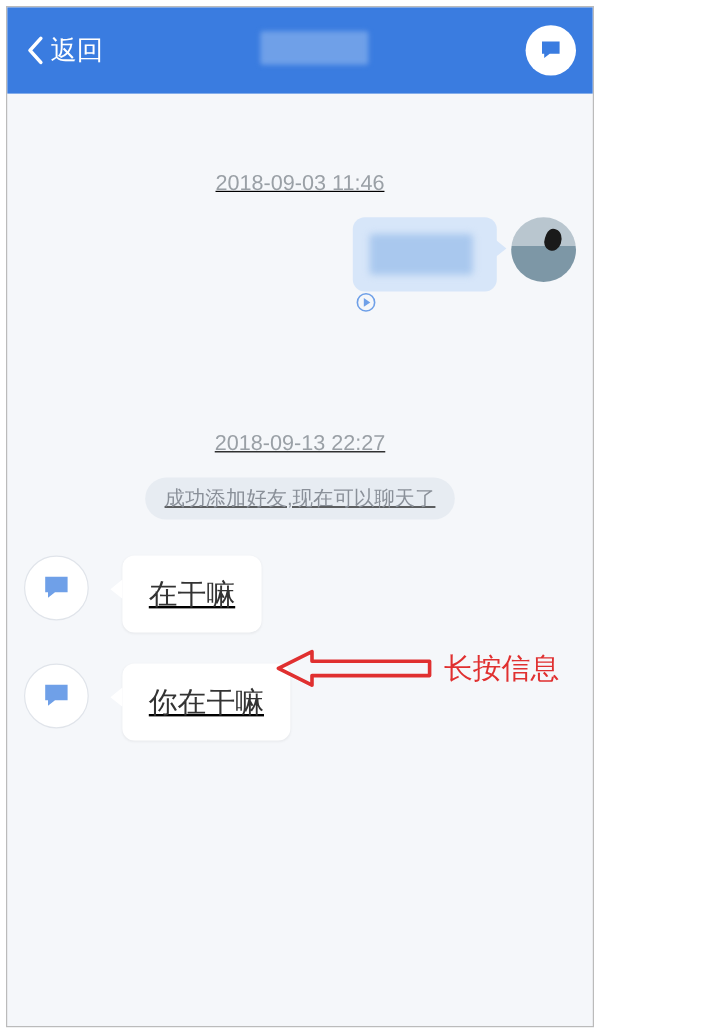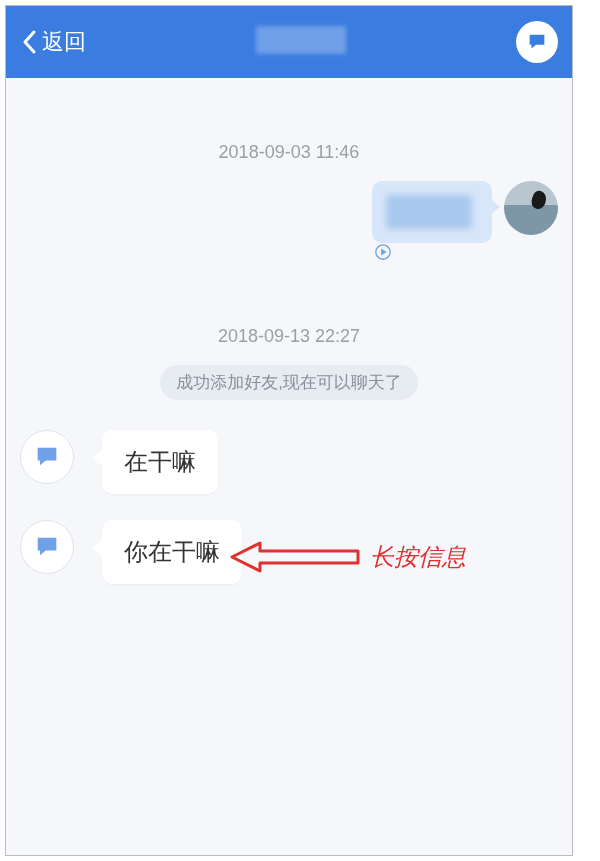--- a/index.html
+++ b/index.html
@@ -8,21 +8,21 @@
     height: 861px;
     background: #fff;
     font-family: -apple-system, "PingFang SC", "Microsoft YaHei", sans-serif;
     overflow: hidden;
     position: relative;
   }
   .frame {
     position: absolute;
     left: 5px;
     top: 5px;
-    width: 568px;
+    width: 490px;
     height: 851px;
     border: 1px solid #bbb;
     background: #f5f7fa;
     overflow: hidden;
   }
   
   .header {
     height: 72px;
     background: #3a7ce0;
     display: flex;
@@ -59,20 +59,21 @@
     display: flex;
     align-items: center;
     justify-content: center;
     cursor: pointer;
   }
   .round-btn svg { display:block; }
 
   
   .chat-body {
     padding: 40px 14px 20px;
+    text-decoration: underline;
   }
   .timestamp {
     text-align: center;
     color: #9aa0a6;
     font-size: 18px;
     margin: 24px 0 18px;
   }
   .system-pill {
     display: block;
     width: fit-content;
@@ -188,21 +189,20 @@
     display: flex;
     align-items: center;
     gap: 10px;
     pointer-events: none;
   }
   .annotation svg { display:block; }
   .anno-label {
     color: #e03030;
     font-size: 24px;
     font-family: "KaiTi","STKaiti",serif;
-    font-style: italic;
   }
 </style>
 </head>
 <body>
 
 <div class="frame">
 
   <div class="header">
     <div class="back">
       <span class="back-chevron">
@@ -236,21 +236,21 @@
         <div class="audio-indicator">
           <svg width="18" height="18" viewBox="0 0 20 20">
               <circle cx="10" cy="10" r="8" fill="none" stroke="#6fa0e8" stroke-width="1.5"></circle>
               <path d="M8 6l6 4-6 4z" fill="#6fa0e8"></path>
             </svg>
         </div>
       </div>
       <div class="avatar-sent"></div>
     </div>
 
-    <div class="timestamp" style="margin-top:65px">2018-09-13 22:27</div>
+    <div class="timestamp" style="margin-top:98px">2018-09-13 22:27</div>
 
     <div class="system-pill">成功添加好友,现在可以聊天了</div>
 
     <div class="row-recv">
       <div class="avatar-recv">
         <span>
           <svg width="28" height="28" viewBox="0 0 24 24">
               <path d="M4 4h16v11H11l-5 4v-4H4z" fill="#6fa0e8"></path>
             </svg>
         </span>

